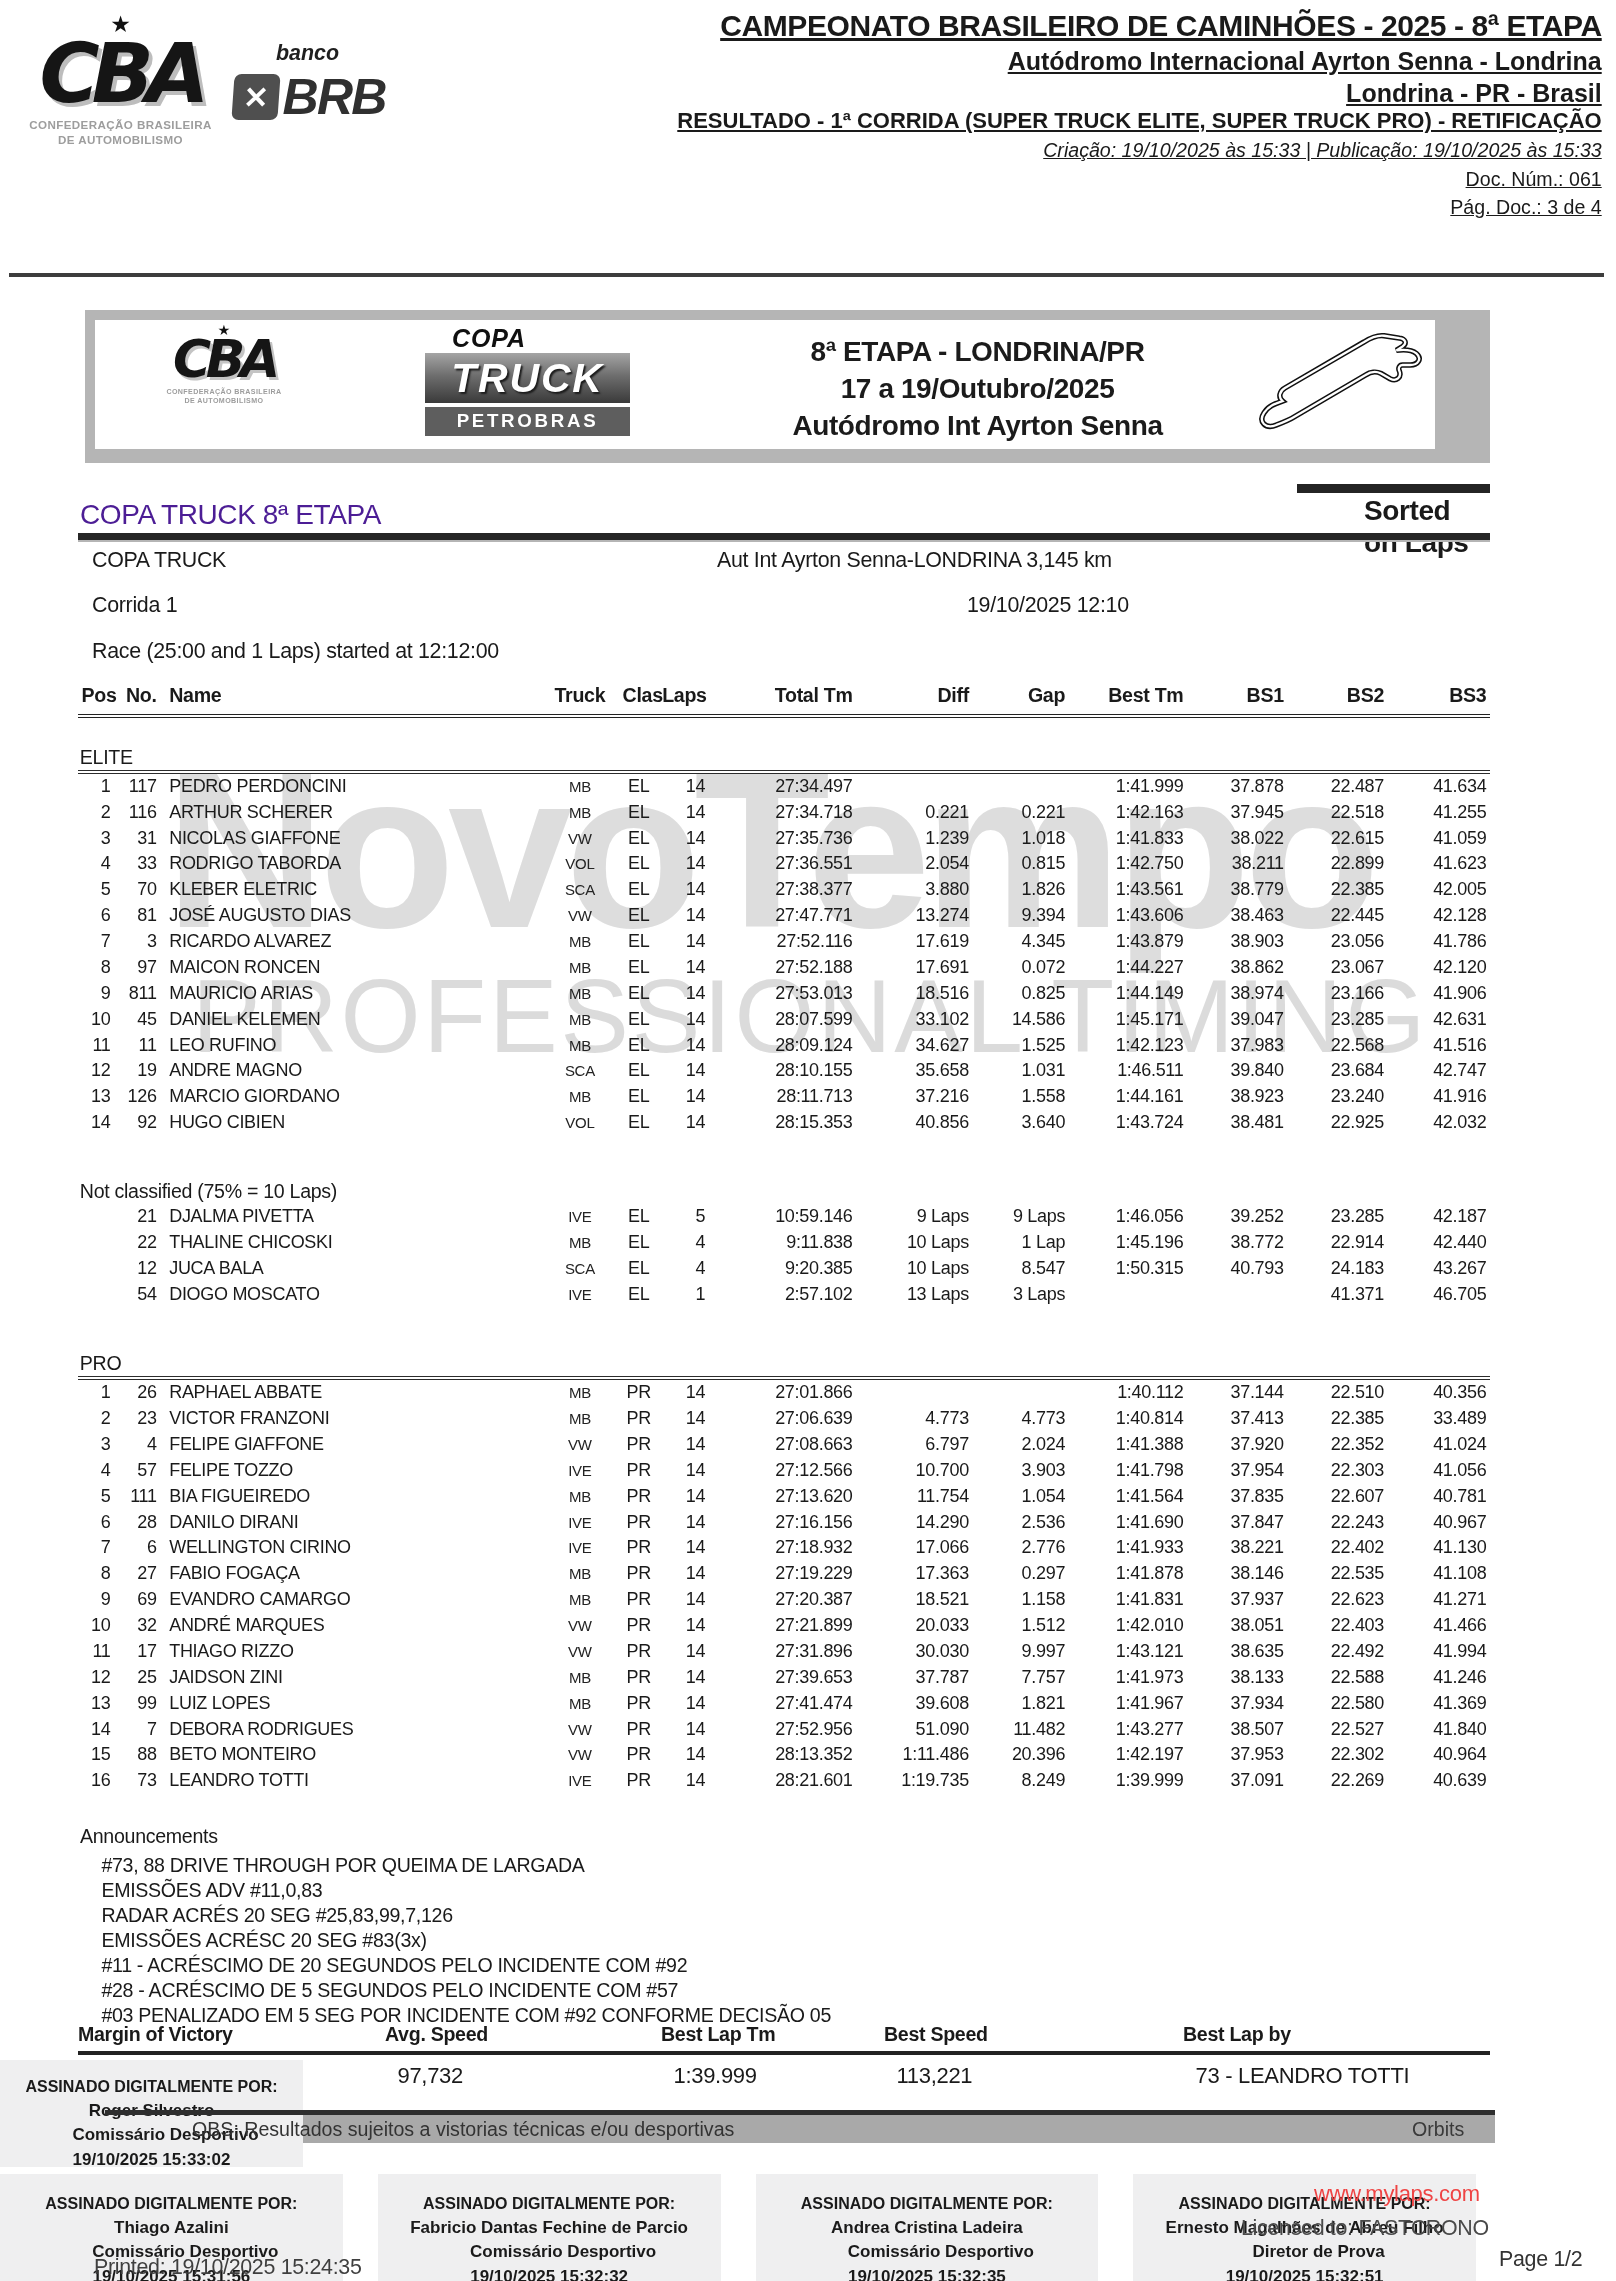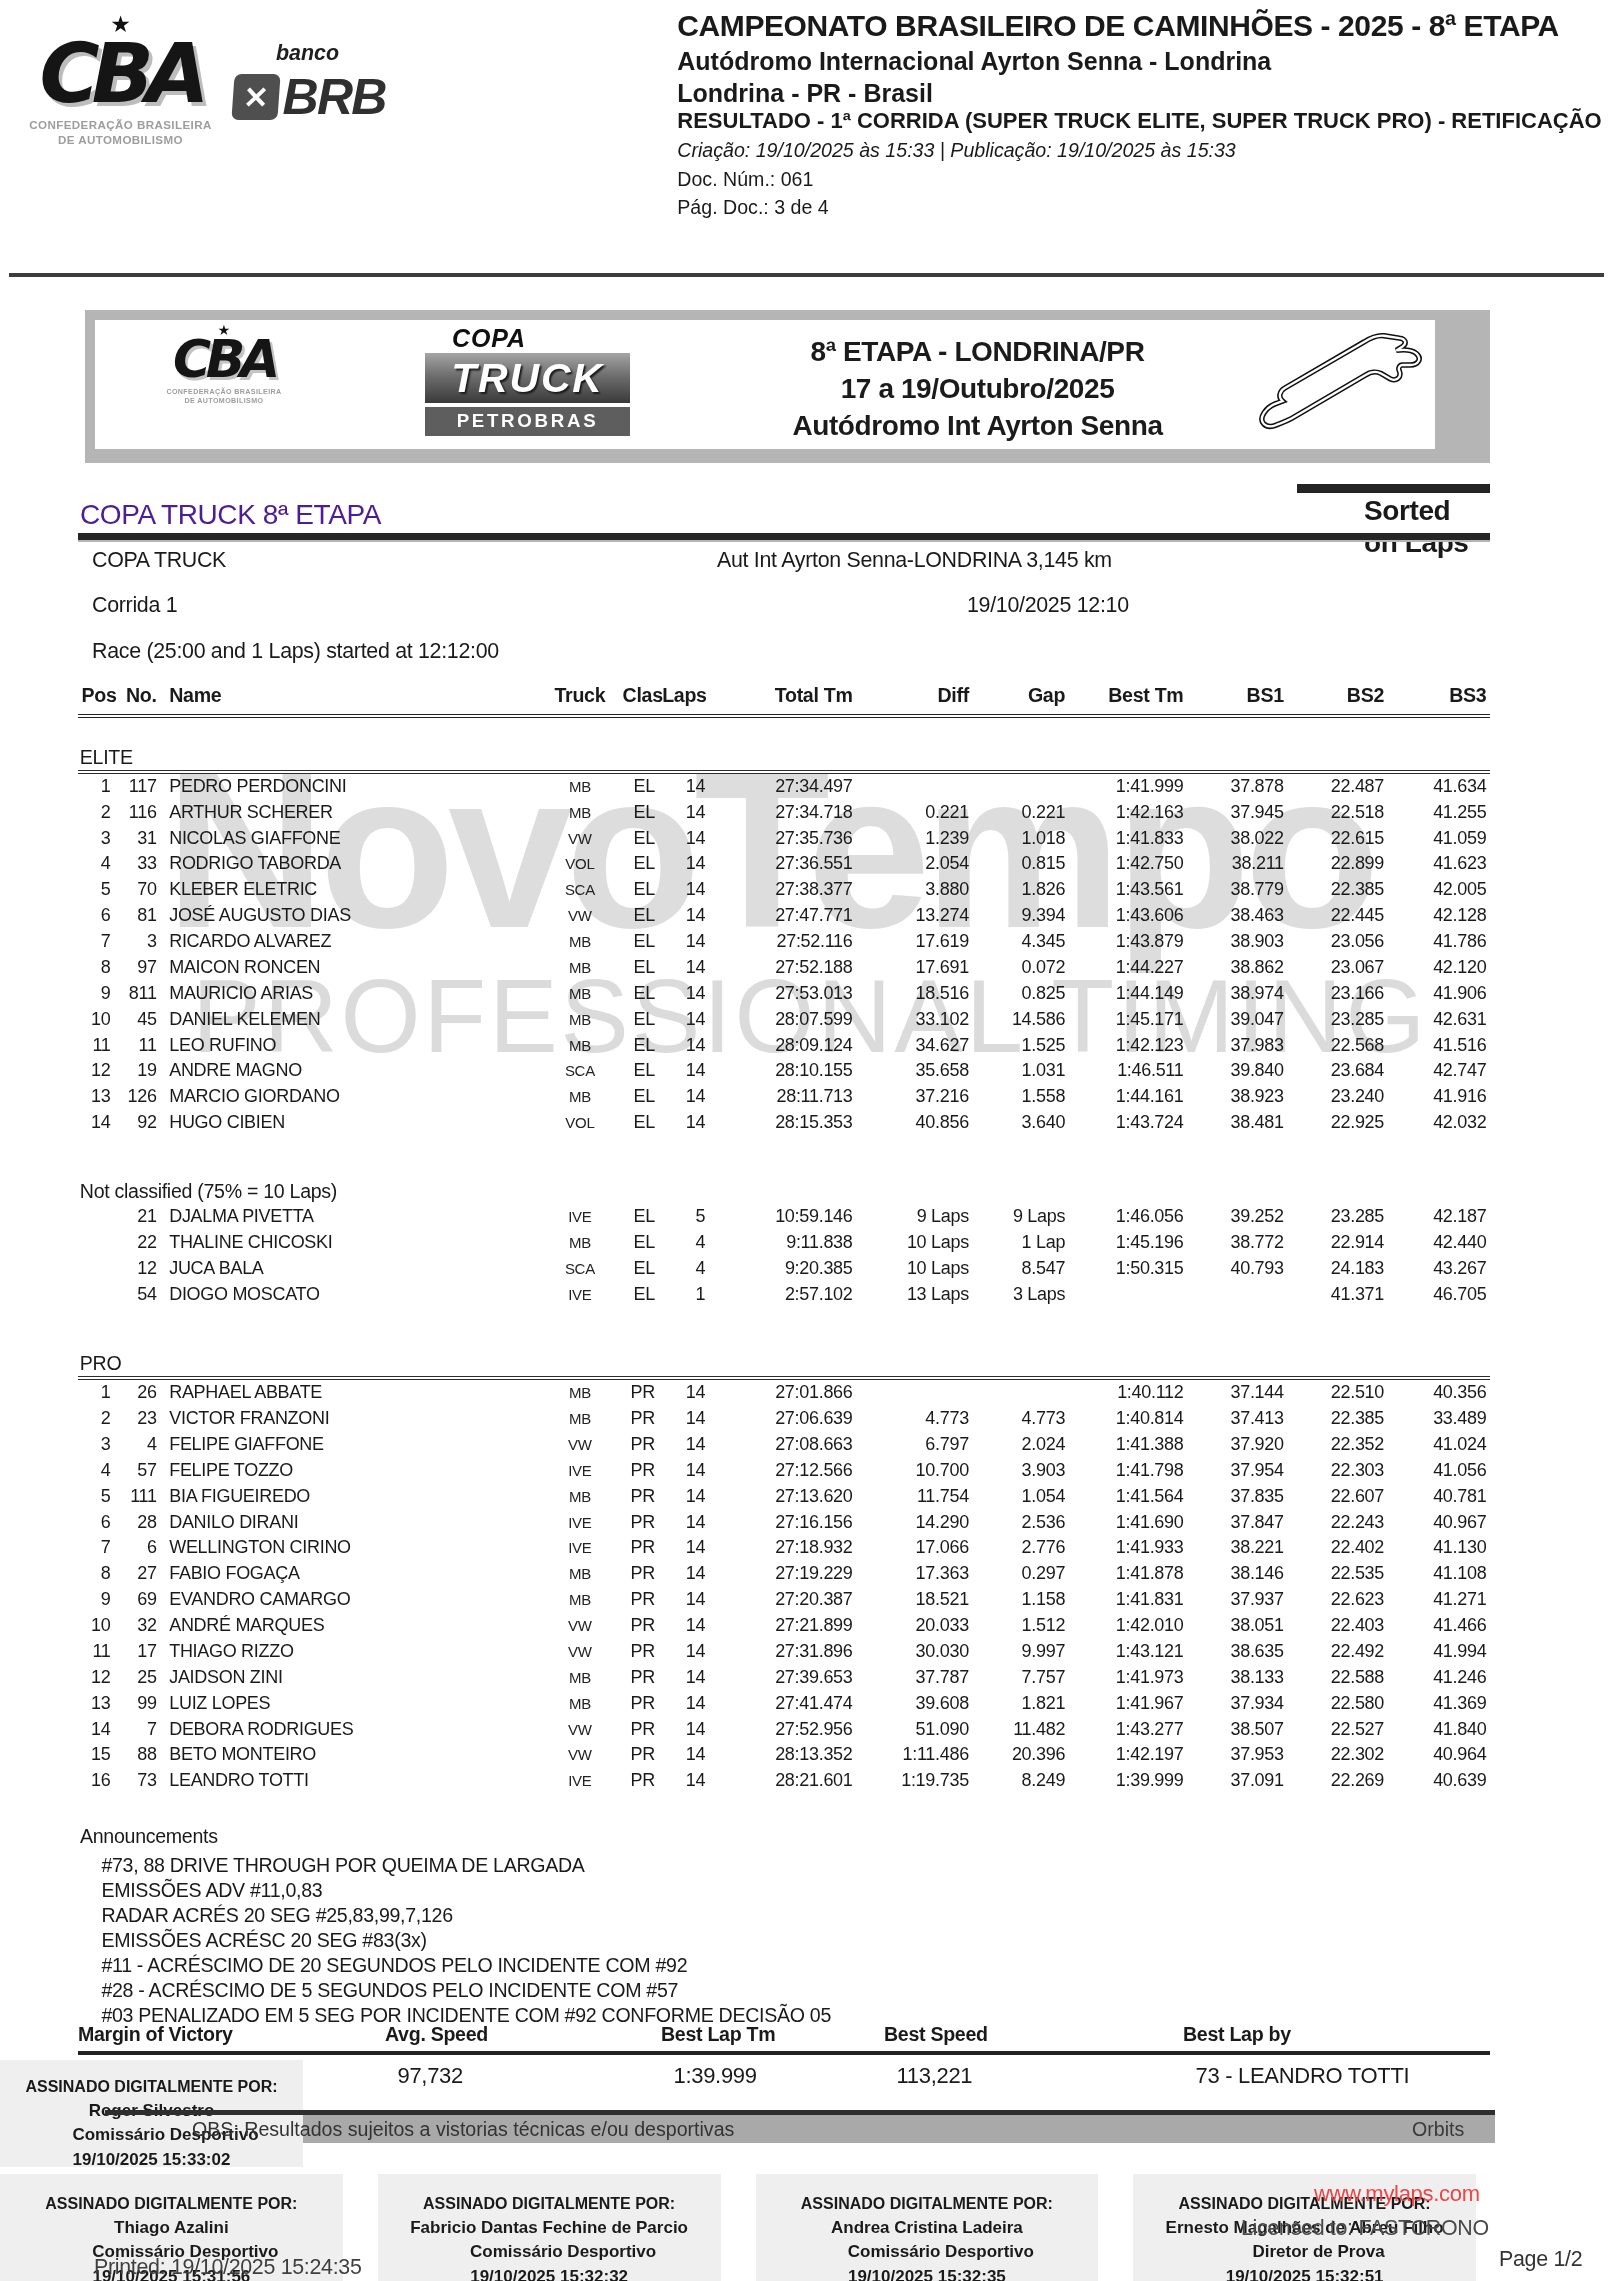--- a/index.html
+++ b/index.html
@@ -18,21 +18,21 @@
   .cba.big .cba-text { font-size:82px; }
   .cba .cba-caption { font-weight:bold; color:#9d9d9d; letter-spacing:0.4px; }
   .cba.big .cba-caption { font-size:11.6px; line-height:14.3px; margin-top:7.1px; }
   .brb { position:absolute; left:233px; top:41px; }
   .brb .banco { font-size:21.4px; font-weight:bold; font-style:italic; color:#1f1f1f; margin-left:43px; }
   .brb-row { display:flex; align-items:center; margin-top:1.8px; }
   .brb-mark { width:46px; height:46px; background:#4f4f4f; border-radius:7.1px; color:#fff;
     display:flex; align-items:center; justify-content:center; font-size:30px; font-weight:bold;
     transform:skewX(-4deg); }
   .brb-text { font-size:50px; font-weight:800; font-style:italic; color:#303030; letter-spacing:-1.8px; margin-left:3.6px; }
-  .header-text { position:absolute; right:14.3px; top:9px; text-align:left; }
+  .header-text { position:absolute; right:14.3px; top:9px; text-align:right;text-decoration:underline; }
   .ht-title { font-size:30px; font-weight:bold; letter-spacing:-0.4px; }
   .ht-sub { font-size:25px; font-weight:bold; margin-top:3.6px; }
   .ht-result { font-size:22px; font-weight:bold; }
   .ht-creation { font-size:19.6px; font-style:italic; margin-top:5.3px; }
   .ht-doc { font-size:19.6px; margin-top:5.3px; }
   .top-rule { position:absolute; left:9px; top:273px; width:1595px; height:3.6px; background:#3d3d3d; }
   
   .banner { position:absolute; left:85px; top:310px; width:1405px; height:153px;
     background:#fff; border:10.7px solid #b5b5b5; border-right-width:55px; border-bottom-width:14.3px; }
   .cba.small { left:62px; top:3.6px; width:134px; }
@@ -66,21 +66,21 @@
   
   .results { position:absolute; left:78px; top:682px; width:1412px; z-index:1;
     border-collapse:collapse; table-layout:fixed; letter-spacing:-0.3px; }
   .results th { font-size:19.6px; font-weight:bold; padding:1.8px 3.6px 7.1px 3.6px; }
   .results thead tr { border-bottom:4.5px double #222; }
   .results td { font-size:18px; line-height:19.6px; padding:2.7px 3.6px 3.6px 3.6px; white-space:nowrap; overflow:hidden; }
   .results .c0, .results .c1 { text-align:right; }
   .results .c2 { text-align:left; padding-left:9px; }
   .results .c3 { text-align:center; }
   .results td.c3 { font-size:15px; color:#232323; }
-  .results .c4 { text-align:right; padding-left:7.1px; }
+  .results .c4 { text-align:center; padding-left:7.1px; }
   .results .c5, .results .c6, .results .c7, .results .c8, .results .c9,
   .results .c10, .results .c11, .results .c12 { text-align:right; }
   .results tr.spacer.small td { height:32px; }
   .results tr.spacer.big td { height:46px; }
   .results tr.label-row td { font-size:19.6px; padding:0 0 2.7px 1.8px; text-align:left; }
   .results tr.label-row.ruled { border-bottom:4.5px double #2c2c2c; }
   
   .announcements { position:absolute; left:80px; top:1825px; z-index:1; letter-spacing:-0.3px; }
   .ann-title { font-size:19.6px; margin-bottom:5.3px; }
   .ann-line { font-size:19.6px; line-height:25px; padding-left:21.4px; }

